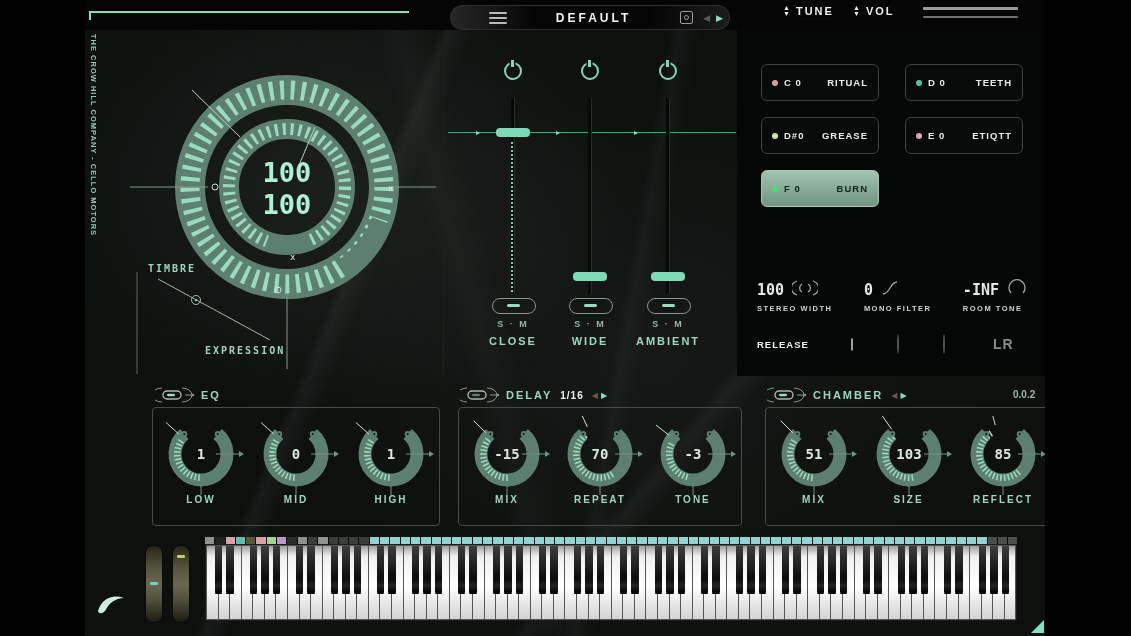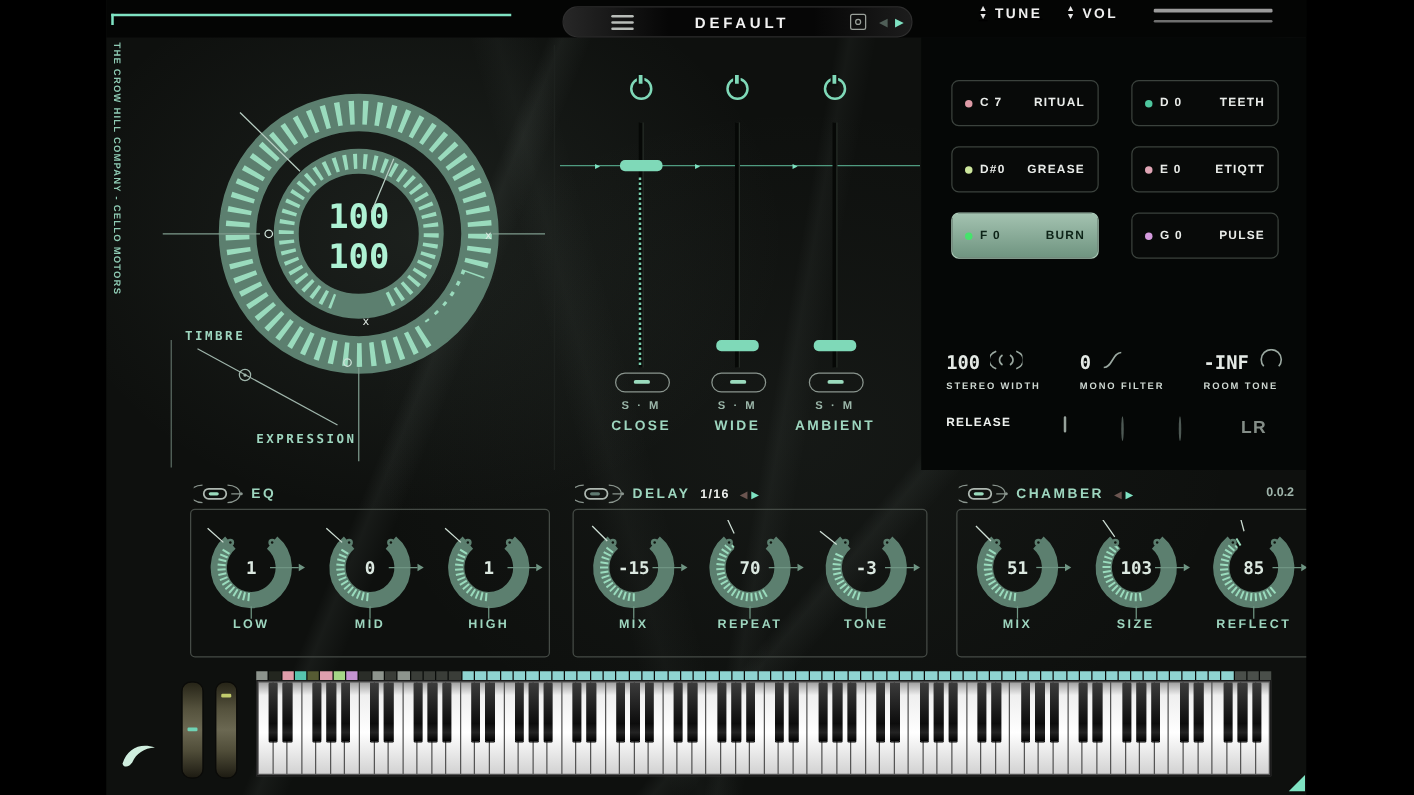--- a/index.html
+++ b/index.html
@@ -73,21 +73,21 @@
   .art-btn .art-name{margin-left:auto;color:#e9ece9;font-size:9.5px;font-weight:bold;letter-spacing:1px;}
   .art-btn.sel{background:linear-gradient(180deg,#a3c2b0,#6f9480);border-color:#a8c7b5;}
   .art-btn.sel .note,.art-btn.sel .art-name{color:#0e2418;}
 
   #params-row{position:absolute;left:20px;top:250px;width:270px;display:flex;justify-content:space-between;}
   .param{display:flex;flex-direction:column;}
   .param .pv-row{display:flex;align-items:center;gap:8px;height:20px;}
   .param .pval{color:#e4e9e5;font-size:15px;font-weight:bold;font-family:"DejaVu Sans Mono",monospace;}
   .param .plabel{margin-top:4px;color:#cdd6d0;font-size:7.5px;font-weight:bold;letter-spacing:1.5px;}
 
-  #release-row{position:absolute;left:20px;top:303px;width:272px;height:22px;display:flex;gap:30px;}
+  #release-row{position:absolute;left:20px;top:303px;width:272px;height:22px;display:flex;align-items:center;gap:30px;}
   #release-label{color:#eef1ee;font-size:9.5px;font-weight:bold;letter-spacing:1px;}
   #release-slider{width:86px;height:11px;border:1px solid #97a29b;border-radius:6px;margin-left:12px;position:relative;cursor:pointer;}
   #release-fill{position:absolute;left:2px;top:2px;bottom:2px;border-radius:4px;background:#4fae92;}
   .slash-icon{width:18px;height:18px;border:1.5px solid #4e5954;border-radius:50%;margin-left:14px;cursor:pointer;}
   .slash-icon.bs{background:linear-gradient(135deg,transparent 44%,#4e5954 44%,#4e5954 56%,transparent 56%);}
   .slash-icon.fs{background:linear-gradient(45deg,transparent 44%,#4e5954 44%,#4e5954 56%,transparent 56%);}
   #lr-label{margin-left:18px;color:#848d87;font-size:14px;font-weight:bold;letter-spacing:1px;cursor:pointer;}
   #rl-label{margin-left:8px;color:#565f59;font-size:14px;font-weight:bold;letter-spacing:1px;cursor:pointer;}
 
   
@@ -222,21 +222,21 @@
           <div class="sm-label">S · M</div>
           <div class="fader-name">AMBIENT</div>
         </div>
       </div>
   </div>
 
   <div id="art-panel">
     <div id="art-grid">
         <div class="art-btn">
           <span class="dot" style="background: rgb(221, 154, 166);"></span>
-          <span class="note">C 7</span>
+          <span class="note">C 0</span>
           <span class="art-name">RITUAL</span>
         </div>
         <div class="art-btn">
           <span class="dot" style="background: rgb(78, 199, 158);"></span>
           <span class="note">D 0</span>
           <span class="art-name">TEETH</span>
         </div>
         <div class="art-btn">
           <span class="dot" style="background: rgb(205, 231, 157);"></span>
           <span class="note">D#0</span>
@@ -244,25 +244,20 @@
         </div>
         <div class="art-btn">
           <span class="dot" style="background: rgb(224, 166, 182);"></span>
           <span class="note">E 0</span>
           <span class="art-name">ETIQTT</span>
         </div>
         <div class="art-btn sel">
           <span class="dot" style="background: rgb(70, 227, 108);"></span>
           <span class="note">F 0</span>
           <span class="art-name">BURN</span>
-        </div>
-        <div class="art-btn">
-          <span class="dot" style="background: rgb(212, 154, 222);"></span>
-          <span class="note">G 0</span>
-          <span class="art-name">PULSE</span>
         </div>
       </div>
     <div id="params-row">
         <div class="param">
           <div class="pv-row">
             <span class="pval">100</span>
             <span class="pglyph"><svg width="26" height="18" viewBox="0 0 26 18">
                 <path d="M5,2 A11,8 0 0,0 5,16 M10,5 A6,5 0 0,0 10,13" fill="none" stroke="#9aa8a0" stroke-width="1.3"></path>
                 <path d="M21,2 A11,8 0 0,1 21,16 M16,5 A6,5 0 0,1 16,13" fill="none" stroke="#9aa8a0" stroke-width="1.3"></path>
               </svg></span>

